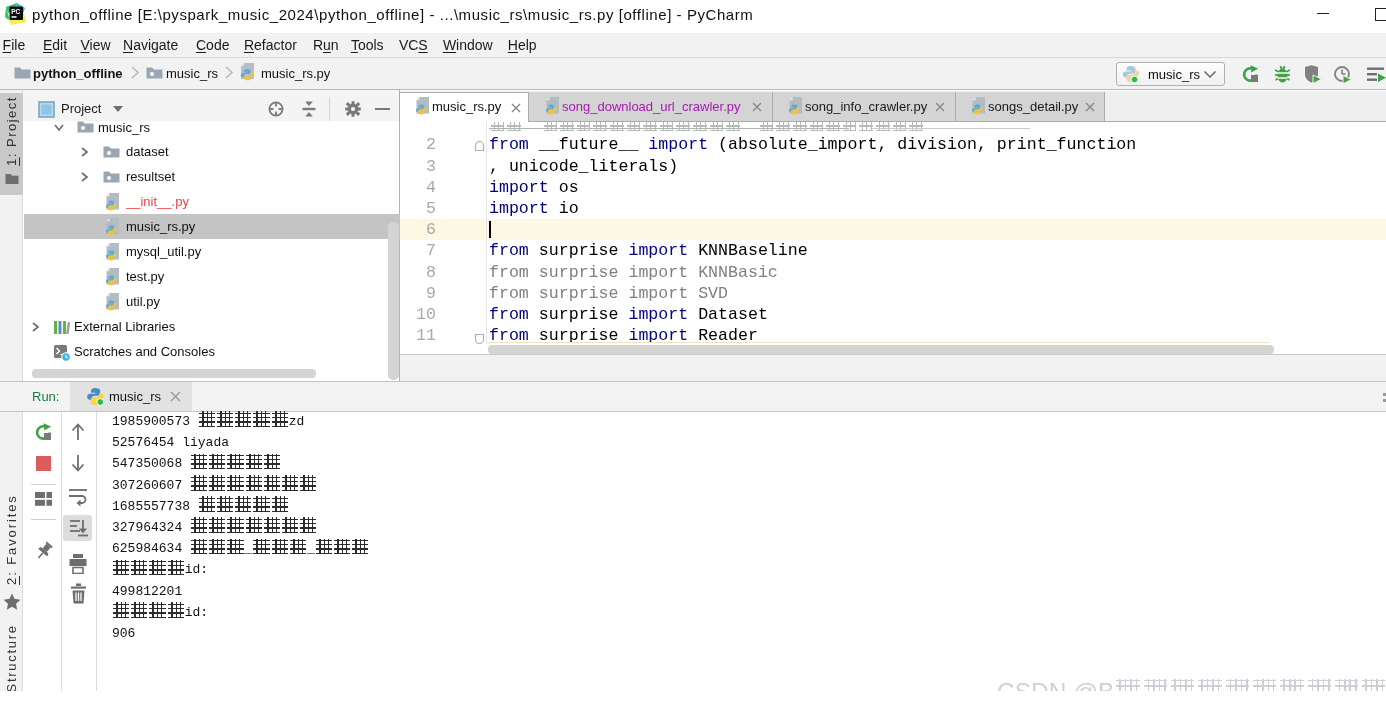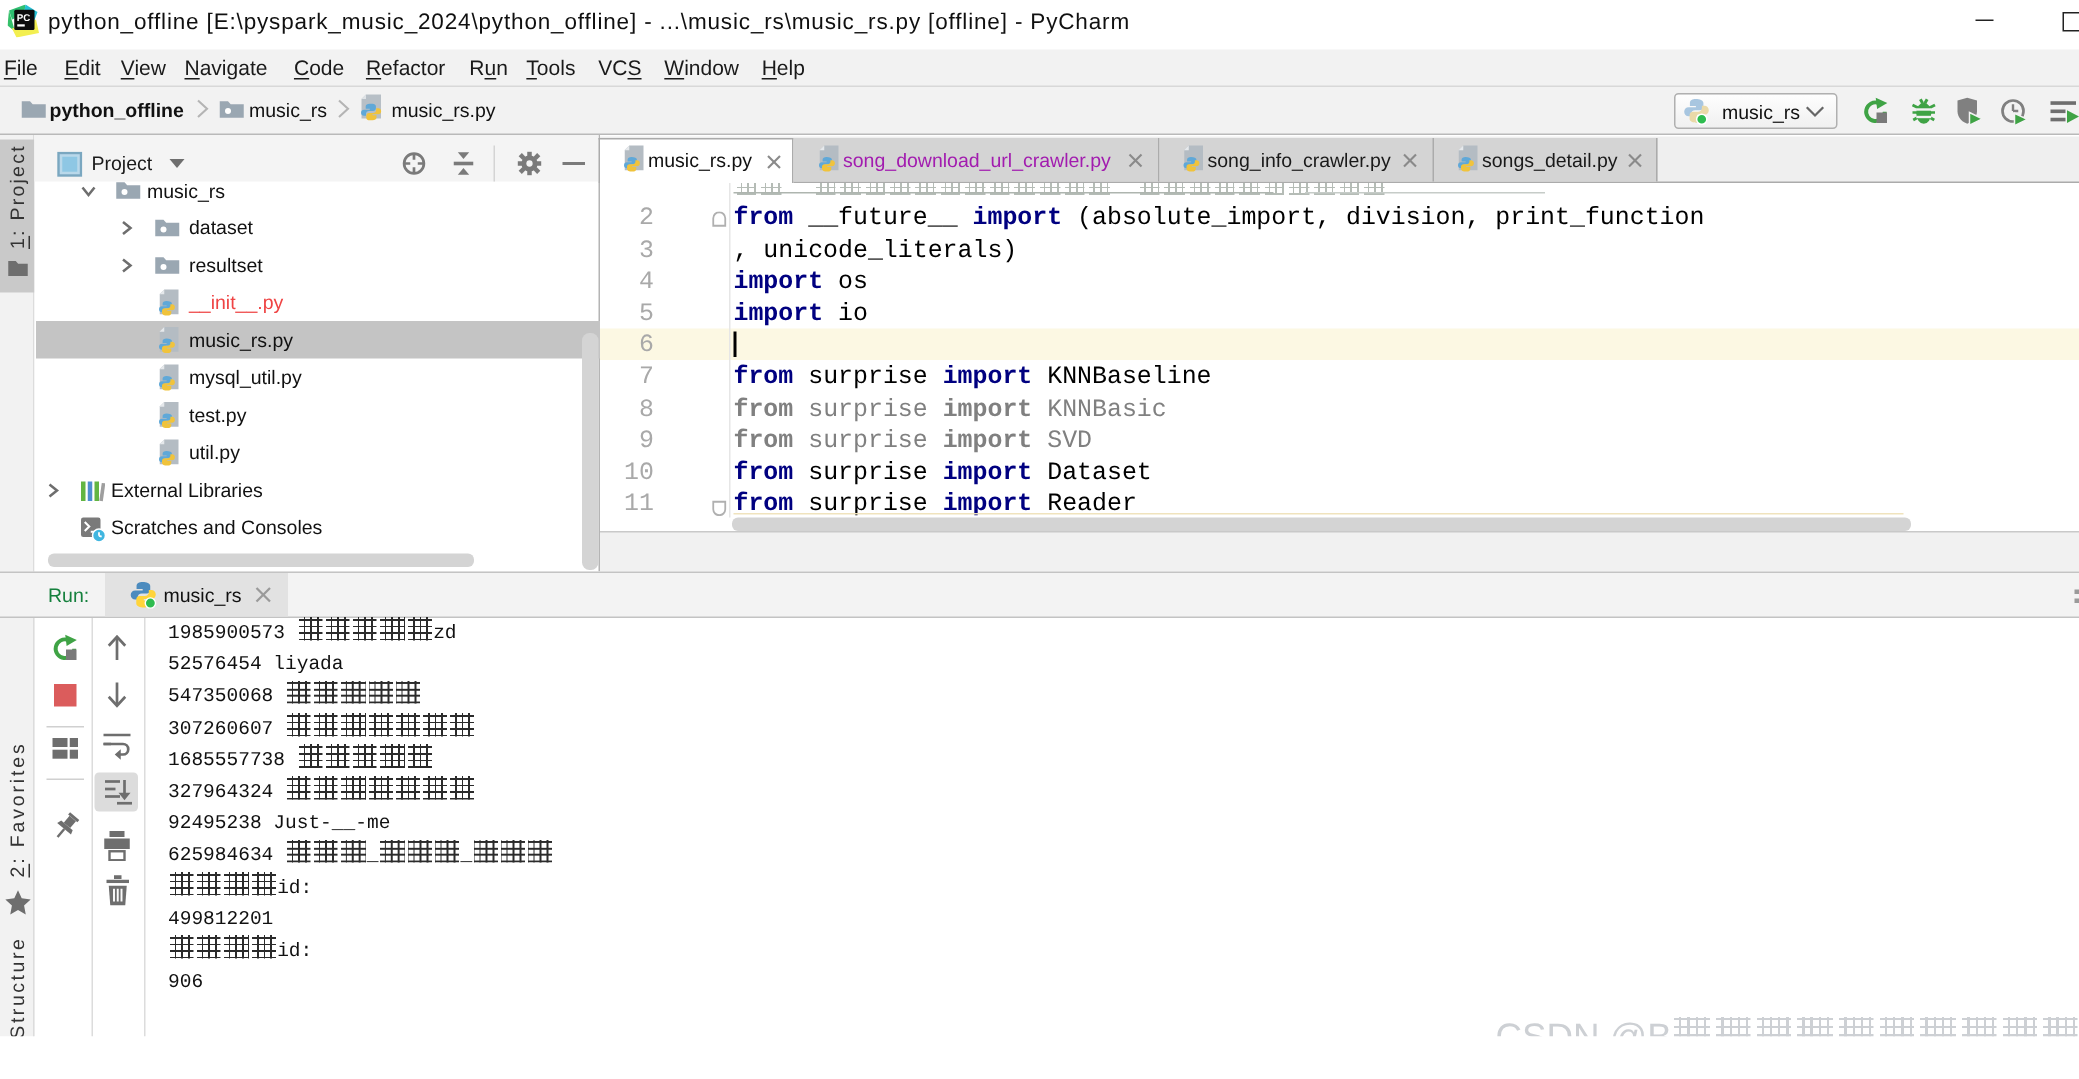--- a/index.html
+++ b/index.html
@@ -1,19 +1,19 @@
 <!DOCTYPE html>
 <html><head><meta charset="utf-8">
 <style>
 html,body{margin:0;padding:0}
 #app{position:relative;width:1386px;height:691px;background:#fff;overflow:hidden;
  font-family:"Liberation Sans",sans-serif;-webkit-font-smoothing:antialiased}
 .abs{position:absolute}
 .mono{font-family:"Liberation Mono",monospace}
-.kw{color:#000080;font-weight:bold}
+.kw{color:#000080;font-weight:normal}
 .gray{color:#808080}
 .gray .kw{color:#808080}
 
 .c{display:inline-block;width:18.2px;height:15.6px;vertical-align:-2px;padding:0 1px;box-sizing:border-box;
  background-image:repeating-linear-gradient(0deg,#2b2b2b 0 1.15px,transparent 1.15px 4.4px),repeating-linear-gradient(90deg,#2b2b2b 0 1.15px,transparent 1.15px 4.4px);
  background-clip:content-box,content-box}
 
 .w{display:inline-block;width:27.3px;height:24px;vertical-align:-3px;padding:0 2px;box-sizing:border-box;
  background-image:repeating-linear-gradient(0deg,#cdd0d4 0 1.5px,transparent 1.5px 5.5px),repeating-linear-gradient(90deg,#cdd0d4 0 1.5px,transparent 1.5px 5.5px);
  background-clip:content-box,content-box}
@@ -444,21 +444,20 @@
  </svg>
 </div>
 
 <div class="abs mono" style="left:112px;top:411px;font-size:13px;line-height:21.2px;color:#111" id="console">
 <div class="crow">1985900573 <i class="c"></i><i class="c"></i><i class="c"></i><i class="c"></i><i class="c"></i>zd</div>
 <div class="crow">52576454 liyada</div>
 <div class="crow">547350068 <i class="c"></i><i class="c"></i><i class="c"></i><i class="c"></i><i class="c"></i></div>
 <div class="crow">307260607 <i class="c"></i><i class="c"></i><i class="c"></i><i class="c"></i><i class="c"></i><i class="c"></i><i class="c"></i></div>
 <div class="crow">1685557738 <i class="c"></i><i class="c"></i><i class="c"></i><i class="c"></i><i class="c"></i></div>
 <div class="crow">327964324 <i class="c"></i><i class="c"></i><i class="c"></i><i class="c"></i><i class="c"></i><i class="c"></i><i class="c"></i></div>
-<div class="crow">92495238 Just-__-me</div>
 <div class="crow">625984634 <i class="c"></i><i class="c"></i><i class="c"></i>_<i class="c"></i><i class="c"></i><i class="c"></i>_<i class="c"></i><i class="c"></i><i class="c"></i></div>
 <div class="crow"><i class="c"></i><i class="c"></i><i class="c"></i><i class="c"></i>id:</div>
 <div class="crow">499812201</div>
 <div class="crow"><i class="c"></i><i class="c"></i><i class="c"></i><i class="c"></i>id:</div>
 <div class="crow">906</div>
 </div>
 
 <div class="abs" style="left:997px;top:678px;font-size:24.5px;color:#cdd0d4;text-shadow:1px 1px 0 #fff;white-space:nowrap" id="wm">CSDN @B<i class="w"></i><i class="w"></i><i class="w"></i><i class="w"></i><i class="w"></i><i class="w"></i><i class="w"></i><i class="w"></i><i class="w"></i><i class="w"></i></div>
 
 </div>

